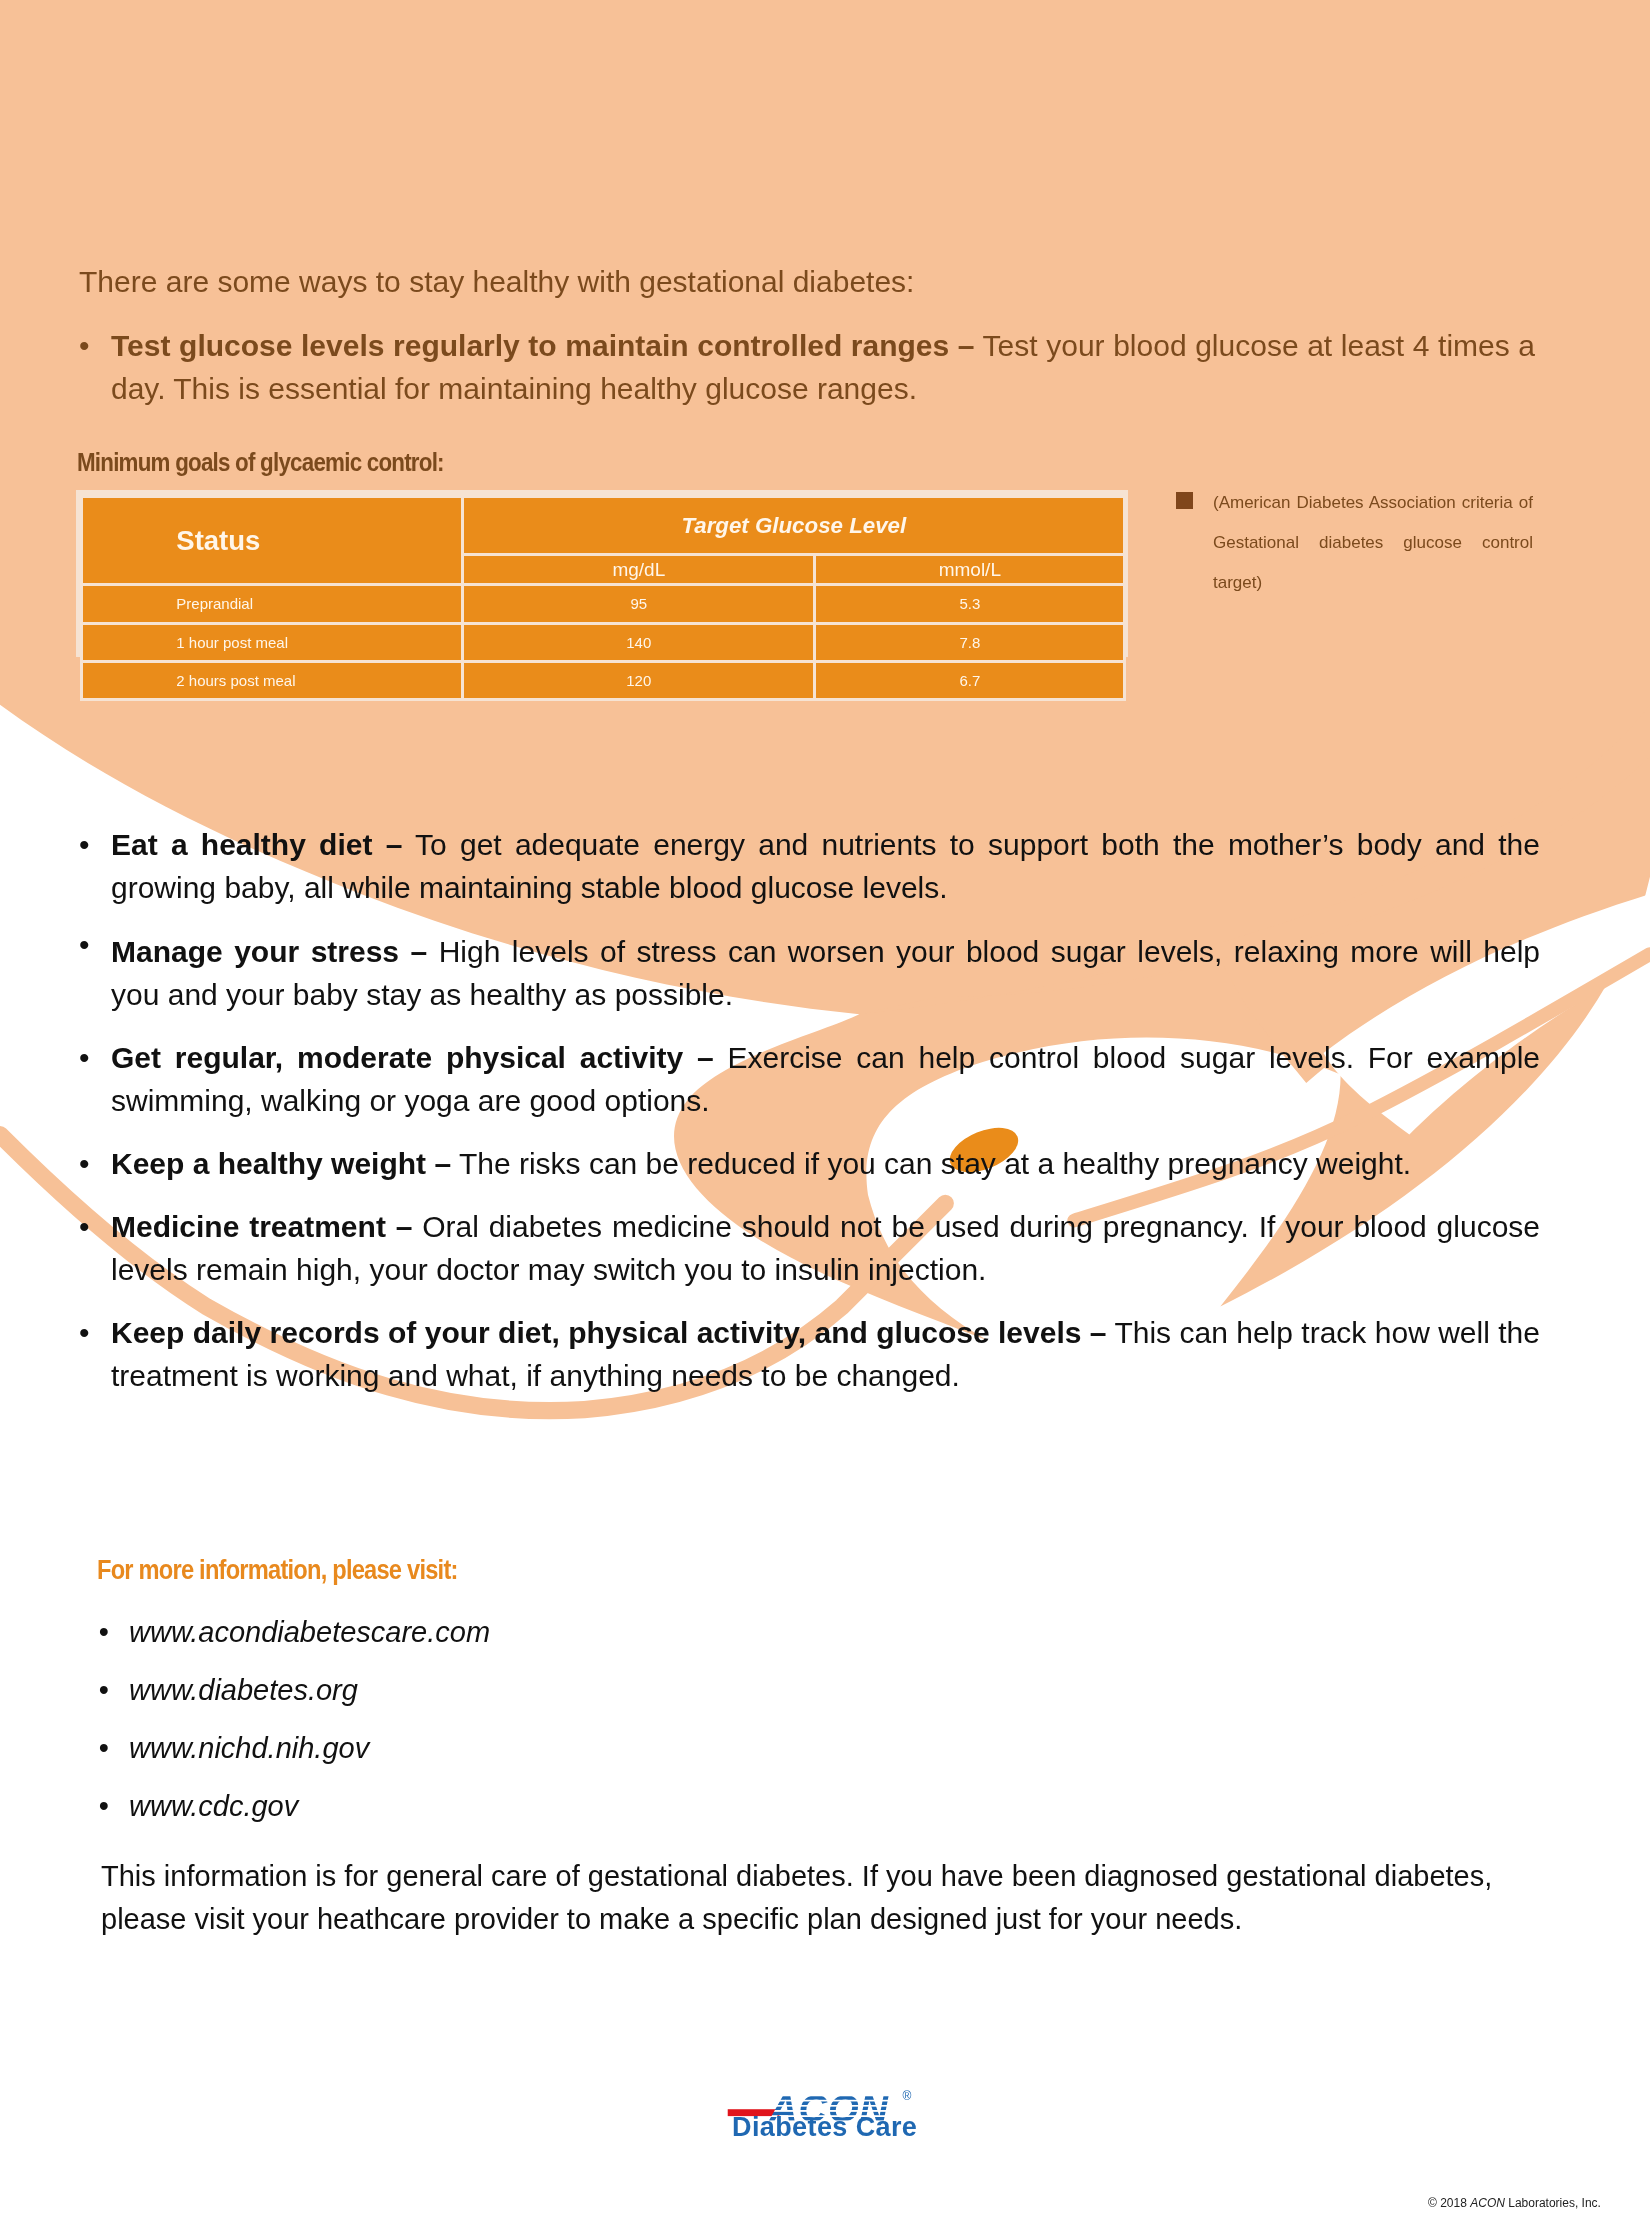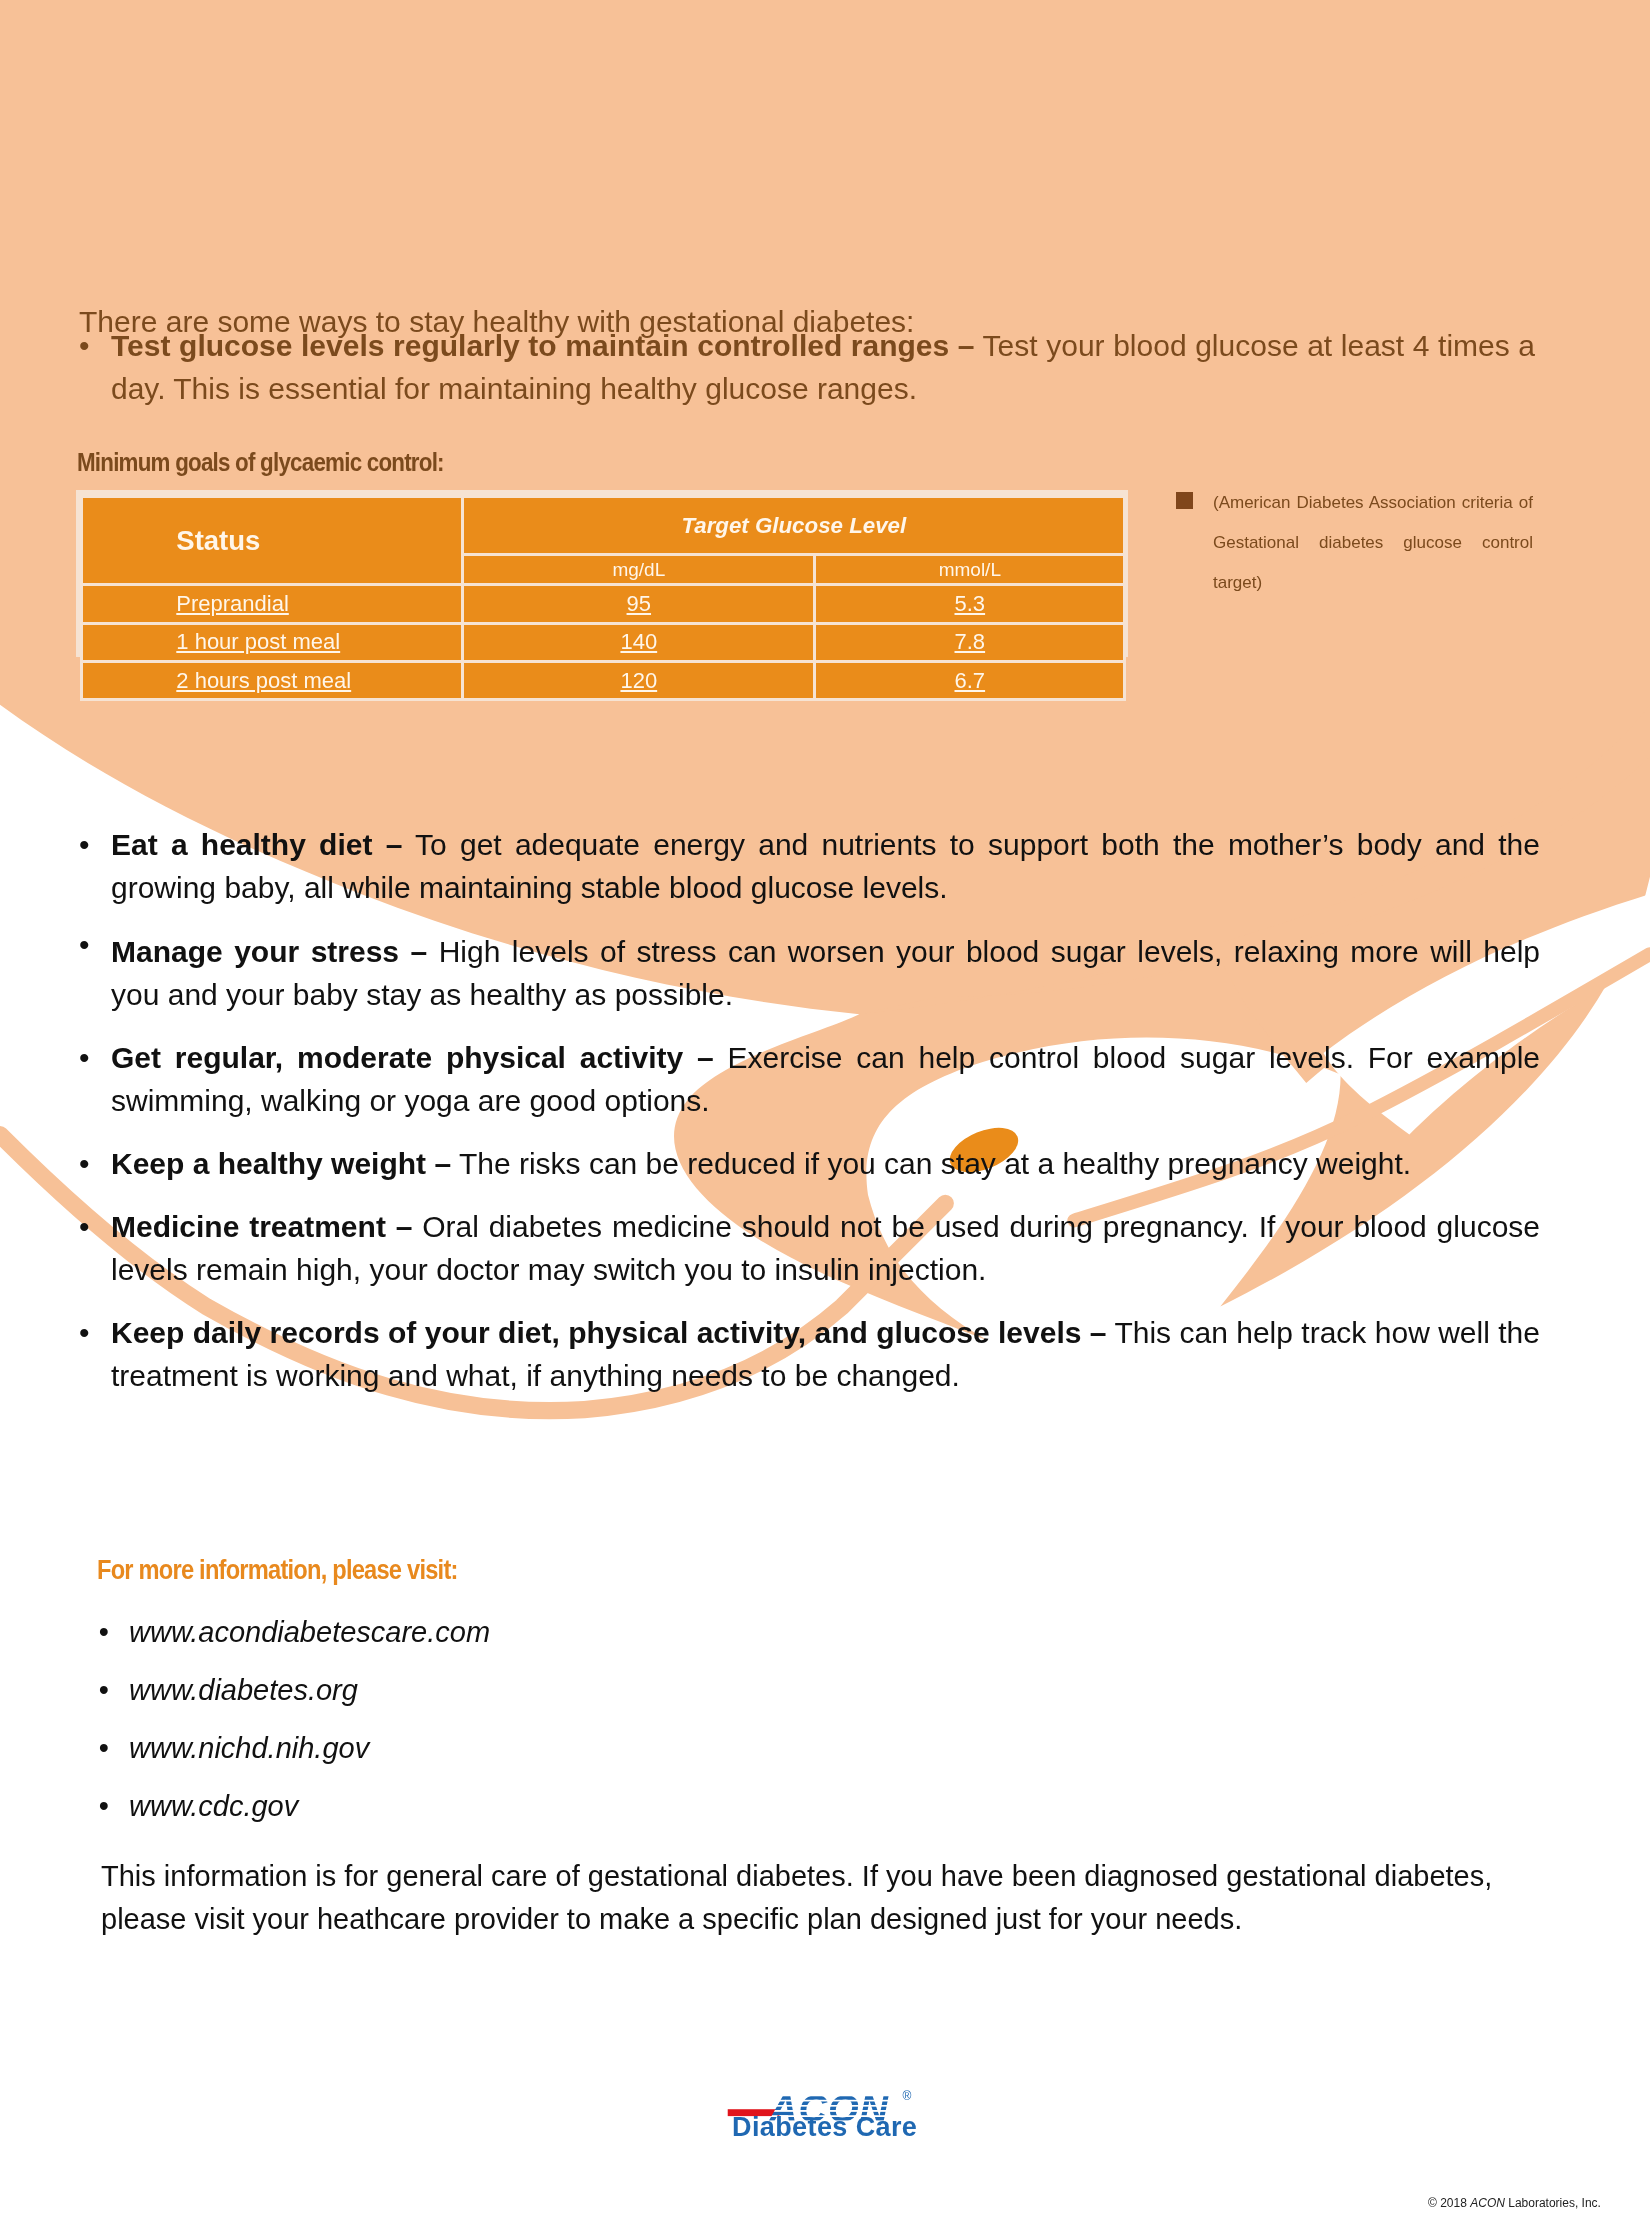--- a/index.html
+++ b/index.html
@@ -1,35 +1,35 @@
 <!DOCTYPE html>
 <html style="font-size:13.8px"><head>
 <meta charset="utf-8">
 <style>
   html, body { margin: 0; padding: 0; }
   body { width: 1650px; height: 2239px; position: relative; background: #ffffff; overflow: hidden; font-family: "Liberation Sans", sans-serif; }
   .bg { position: absolute; left: 0; top: 0; width: 1650px; height: 2239px; z-index: 0; }
   .abs { position: absolute; z-index: 1; }
   .title { left: 77px; top: 53px; font-size: 77px; line-height: 86px; font-weight: normal; color: #7a4a1e; letter-spacing: -3.4px; -webkit-text-stroke: 0px; font-family: "Liberation Sans", sans-serif; }
   .title span { display: block; font-weight: 100; }
-  .intro { left: 79px; top: 265px; font-size: 30px; color: #7b4a1d; margin-top: 40px; }
+  .intro { left: 79px; top: 265px; font-size: 30px; color: #7b4a1d; }
   .b-brown { color: #7b4a1d; }
   .bullet { position: absolute; left: 79px; width: 1461px; font-size: 30px; line-height: 43px; text-align: justify; z-index: 1; }
   .bullet .dot { position: absolute; left: 0; top: 0; width: 26px; }
   .bullet .body { margin-left: 32px; display: block; text-align: justify; }
   .bullet strong { font-weight: bold; }
   .b-black { color: #111111; }
   .minhead { left: 77px; top: 447px; font-size: 26px; font-weight: bold; color: #7b4a1d; letter-spacing: -0.9px; transform: scaleX(0.86); transform-origin: left; }
   .table-wrap { left: 76px; top: 490px; width: 1052px; height: 167px; background: #f6e3d3; }
   table.glu { position: absolute; left: 4.3px; top: 5.2px; width: 1043px; height: 206px; border-collapse: collapse; table-layout: fixed; }
   table.glu td, table.glu th { background: #ea8c1a; color: #fff6ea; border: 3.4px solid #f6e3d3; padding: 0; font-weight: normal; }
   table.glu th.status { font-size: 27.5px; font-weight: bold; text-align: left; padding-left: 93px; }
   table.glu th.target { font-size: 22.3px; font-style: italic; font-weight: bold; height: 53px; }
   table.glu th.unit { font-size: 19px; height: 26px; }
-  table.glu td { font-size: 22px; height: 34px; text-align: center; text-decoration: underline; }
+  table.glu td { font-size: 15px; height: 34px; text-align: center; }
   table.glu td.rowlabel { text-align: left; padding-left: 93px; }
   .note-square { left: 1176px; top: 492px; width: 17px; height: 17px; background: #80461b; }
   .note { left: 1213px; top: 483px; width: 320px; font-size: 17px; line-height: 40px; color: #7b4a1d; text-align: justify; text-align-last: left; }
   .more { left: 97px; top: 1554px; font-size: 27.5px; font-weight: bold; color: #e8891e; letter-spacing: -0.9px; transform: scaleX(0.86); transform-origin: left; }
   .links { left: 97px; top: 1612px; margin: 0; padding: 0; list-style: none; }
   .links li { font-size: 29px; font-style: italic; color: #111; height: 58px; line-height: 41px; position: relative; padding-left: 32px; }
   .links li .dot { position: absolute; left: 1.7px; font-style: normal; }
   .disclaimer { left: 101px; top: 1855px; width: 1461px; font-size: 29px; line-height: 43px; color: #111; }
   .logo { left: 726px; top: 2069px; width: 198px; height: 77px; }
   .logo-text { left: 732px; top: 2112px; font-size: 27px; font-weight: bold; color: #1f68b2; letter-spacing: 0.4px; }

